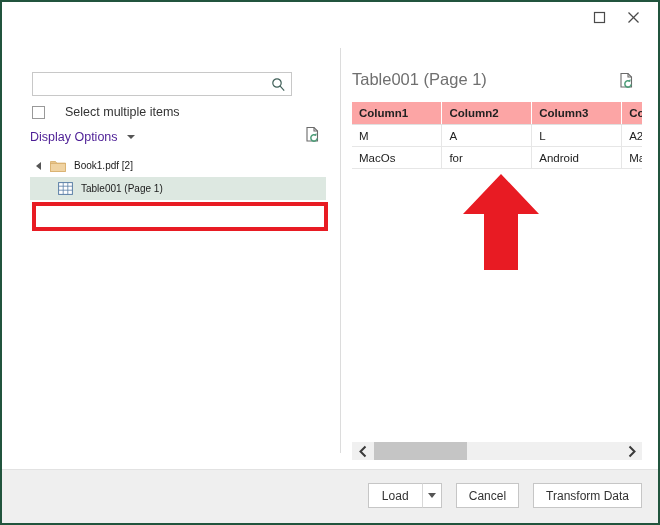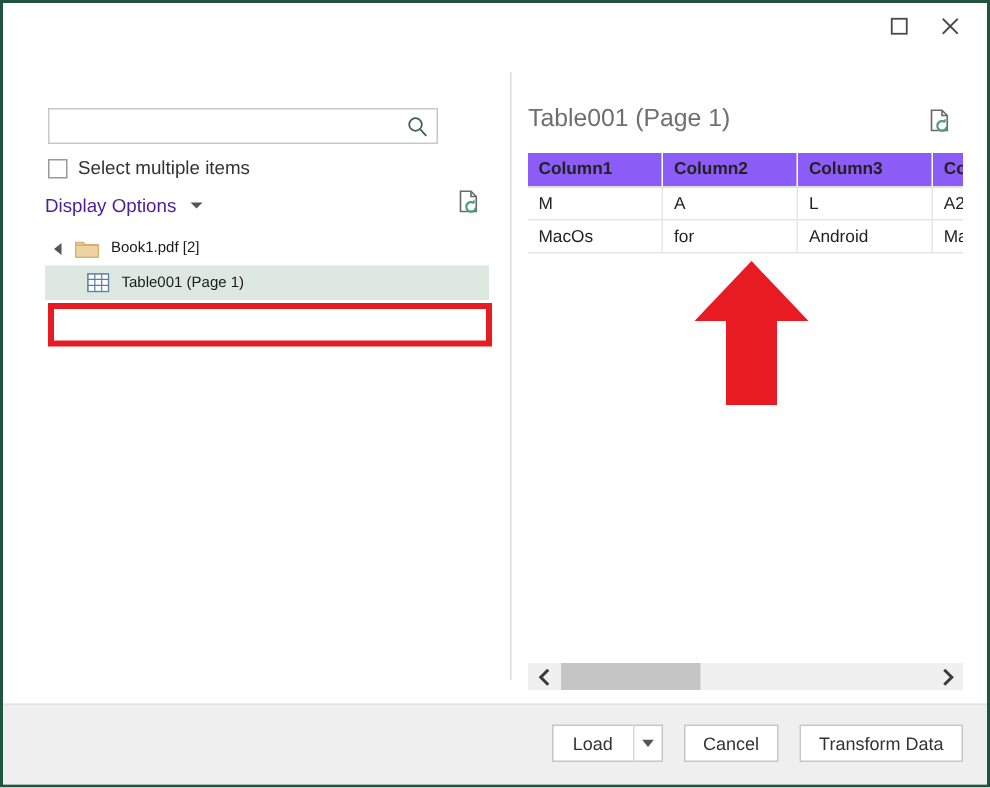--- a/index.html
+++ b/index.html
@@ -93,21 +93,21 @@
     align-items: center;
     justify-content: center;
   }
 
   .check-row {
     position: absolute;
     left: 30px;
     top: 73px;
     display: flex;
     align-items: center;
-    gap: 7px;
+    gap: 20px;
   }
   .checkbox {
     width: 13px;
     height: 13px;
     border: 1px solid #999999;
     background: #fff;
     box-sizing: border-box;
   }
   .check-label {
     font-size: 12.5px;
@@ -225,21 +225,21 @@
     overflow: hidden;
   }
   table.preview {
     border-collapse: collapse;
     table-layout: fixed;
     width: 360px;
     font-size: 11.5px;
     color: #222222;
   }
   table.preview th {
-    background: #8b5cf6;
+    background: #fca5a5;
     font-weight: bold;
     text-align: left;
     padding: 5px 7px;
     border-right: 1px solid #ffffff;
     border-bottom: 1px solid #e0e0e0;
     white-space: nowrap;
     height: 12px;
   }
   table.preview td {
     padding: 4px 7px;

